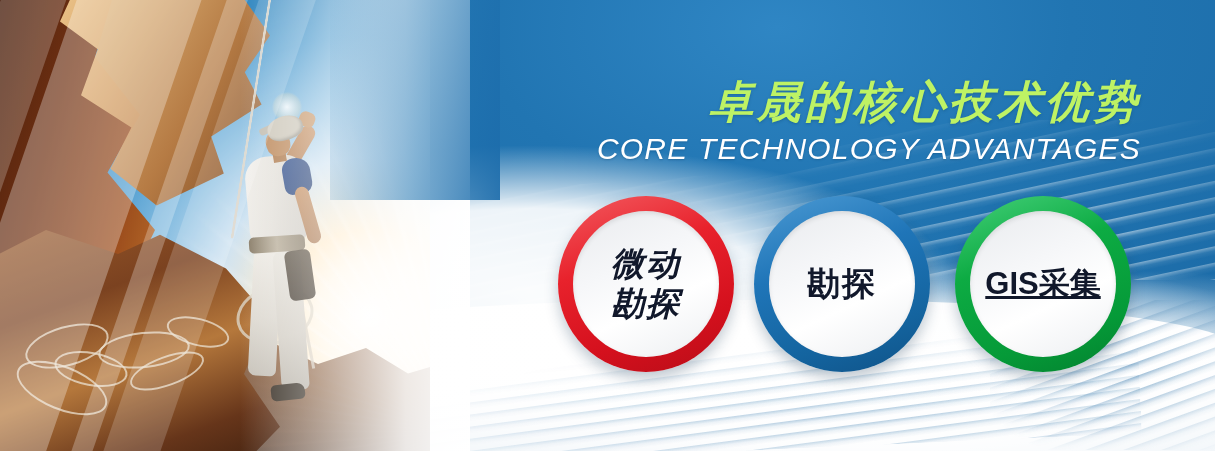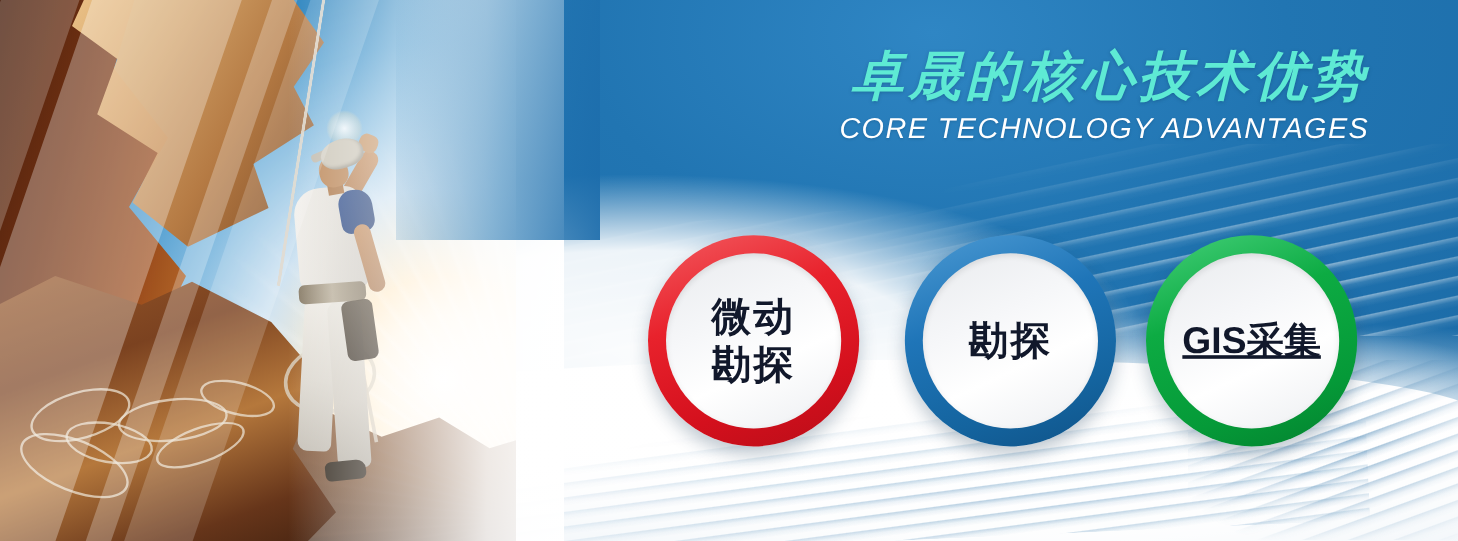--- a/index.html
+++ b/index.html
@@ -297,29 +297,30 @@
   .headings {
     position: absolute;
     right: 74px; top: 40px;
     text-align: right;
     z-index: 6;
   }
   .title-cn {
     font-size: 44px;
     font-weight: 700;
     font-style: italic;
-    color: #5eead4;
+    color: #bef264;
     letter-spacing: 4px;
     line-height: 1.08;
     white-space: nowrap;
     text-shadow: 0 1px 3px rgba(12,60,98,.35);
+    margin-top: 38px;
   }
   .title-en {
     margin-top: 6px;
-    font-size: 24px;
+    font-size: 30px;
     font-weight: 400;
     font-style: italic;
     color: #ffffff;
     letter-spacing: 1.2px;
     white-space: nowrap;
     text-shadow: 0 1px 2px rgba(12,60,98,.30);
   }
 
   
   .badges {
@@ -331,21 +332,21 @@
   .badge {
     position: absolute;
     top: 0;
     width: 176px; height: 176px;
     border-radius: 50%;
     display: flex;
     align-items: center;
     justify-content: center;
     box-shadow: 0 7px 14px rgba(30,60,90,.28);
   }
-  .badge.b1 { left: 0;   background: linear-gradient(160deg, #f35b60 0%, #e8222c 36%, #d4101d 72%, #b80d18 100%); }
+  .badge.b1 { left: 18px;   background: linear-gradient(160deg, #f35b60 0%, #e8222c 36%, #d4101d 72%, #b80d18 100%); font-style: italic; }
   .badge.b2 { left: 214px; background: linear-gradient(160deg, #4d9bd4 0%, #1f75b8 38%, #14649f 74%, #0f5287 100%); }
   .badge.b3 { left: 415px; background: linear-gradient(160deg, #45d07a 0%, #0dab43 36%, #059a38 74%, #03802e 100%); }
   .badge-inner {
     width: 146px; height: 146px;
     border-radius: 50%;
     background: linear-gradient(155deg, #e9ebee 0%, #f6f7f9 38%, #ffffff 62%, #eceef1 100%);
     box-shadow: inset 0 2px 5px rgba(0,0,0,.10);
     display: flex;
     flex-direction: column;
     align-items: center;

